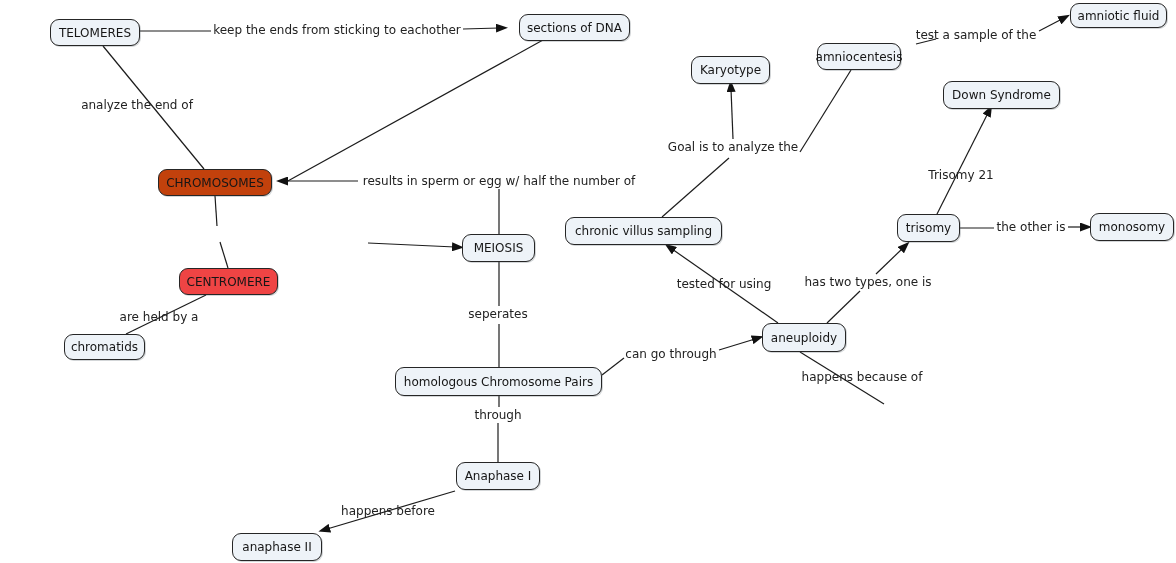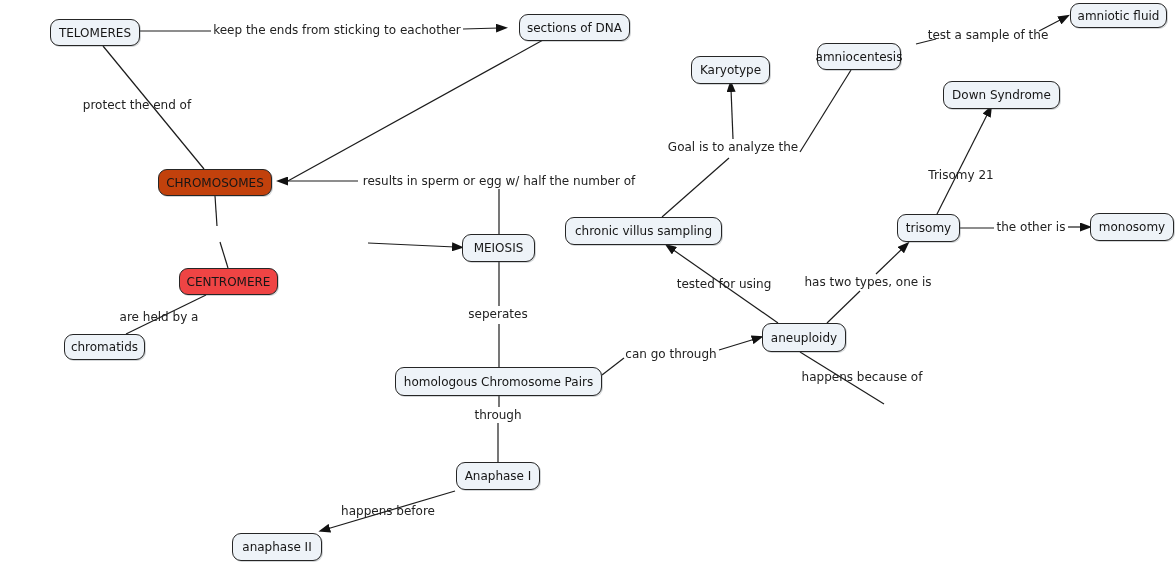--- a/index.html
+++ b/index.html
@@ -84,30 +84,30 @@
       <polyline points="916,44 936,39" stroke="#1c1c1c"></polyline>
       <polyline points="1039,31 1062,19" marker-end="url(#arrowhead)" stroke="#1c1c1c"></polyline>
       <polyline points="827,323 860,291" stroke="#1c1c1c"></polyline>
       <polyline points="876,274 903,248" marker-end="url(#arrowhead)" stroke="#1c1c1c"></polyline>
       <polyline points="937,214 988,113" marker-end="url(#arrowhead)" stroke="#1c1c1c"></polyline>
       <polyline points="960,228 994,228" stroke="#1c1c1c"></polyline>
       <polyline points="1068,227 1083,227" marker-end="url(#arrowhead)" stroke="#1c1c1c"></polyline>
       <polyline points="800,352 884,404" stroke="#1c1c1c"></polyline>
     </svg>
 <div class="link-label" style="left: 337px; top: 30px;">keep the ends from sticking to eachother</div>
-    <div class="link-label" style="left: 137px; top: 105px;">protect the end of</div>
+    <div class="link-label" style="left: 137px; top: 105px;">analyze the end of</div>
     <div class="link-label" style="left: 499px; top: 181px;">results in sperm or egg w/ half the number of</div>
     <div class="link-label" style="left: 159px; top: 317px;">are held by a</div>
     <div class="link-label" style="left: 498px; top: 314px;">seperates</div>
     <div class="link-label" style="left: 498px; top: 415px;">through</div>
     <div class="link-label" style="left: 388px; top: 511px;">happens before</div>
     <div class="link-label" style="left: 671px; top: 354px;">can go through</div>
     <div class="link-label" style="left: 724px; top: 284px;">tested for using</div>
     <div class="link-label" style="left: 733px; top: 147px;">Goal is to analyze the</div>
-    <div class="link-label" style="left: 976px; top: 35px; margin-left: 12px;">test a sample of the</div>
+    <div class="link-label" style="left: 976px; top: 35px;">test a sample of the</div>
     <div class="link-label" style="left: 868px; top: 282px;">has two types, one is</div>
     <div class="link-label" style="left: 862px; top: 377px;">happens because of</div>
     <div class="link-label" style="left: 961px; top: 175px; text-align: right;">Trisomy 21</div>
     <div class="link-label" style="left: 1031px; top: 227px;">the other is</div>
     <div class="node" style="left: 50px; top: 19px; width: 90px; height: 27px; background: rgb(238, 243, 248); border-color: rgb(38, 38, 38); color: rgb(22, 22, 22);">TELOMERES</div>
     <div class="node" style="left: 519px; top: 14px; width: 111px; height: 27px; background: rgb(238, 243, 248); border-color: rgb(38, 38, 38); color: rgb(22, 22, 22);">sections of DNA</div>
     <div class="node" style="left: 158px; top: 169px; width: 114px; height: 27px; background: #c2410c; border-color: rgb(38, 38, 38); color: rgb(22, 22, 22);">CHROMOSOMES</div>
     <div class="node" style="left: 179px; top: 268px; width: 99px; height: 27px; background: #ef4444; border-color: rgb(38, 38, 38); color: rgb(22, 22, 22);">CENTROMERE</div>
     <div class="node" style="left: 64px; top: 334px; width: 81px; height: 26px; background: rgb(238, 243, 248); border-color: rgb(38, 38, 38); color: rgb(22, 22, 22);">chromatids</div>
     <div class="node" style="left: 462px; top: 234px; width: 73px; height: 28px; background: rgb(238, 243, 248); border-color: rgb(38, 38, 38); color: rgb(22, 22, 22);">MEIOSIS</div>

